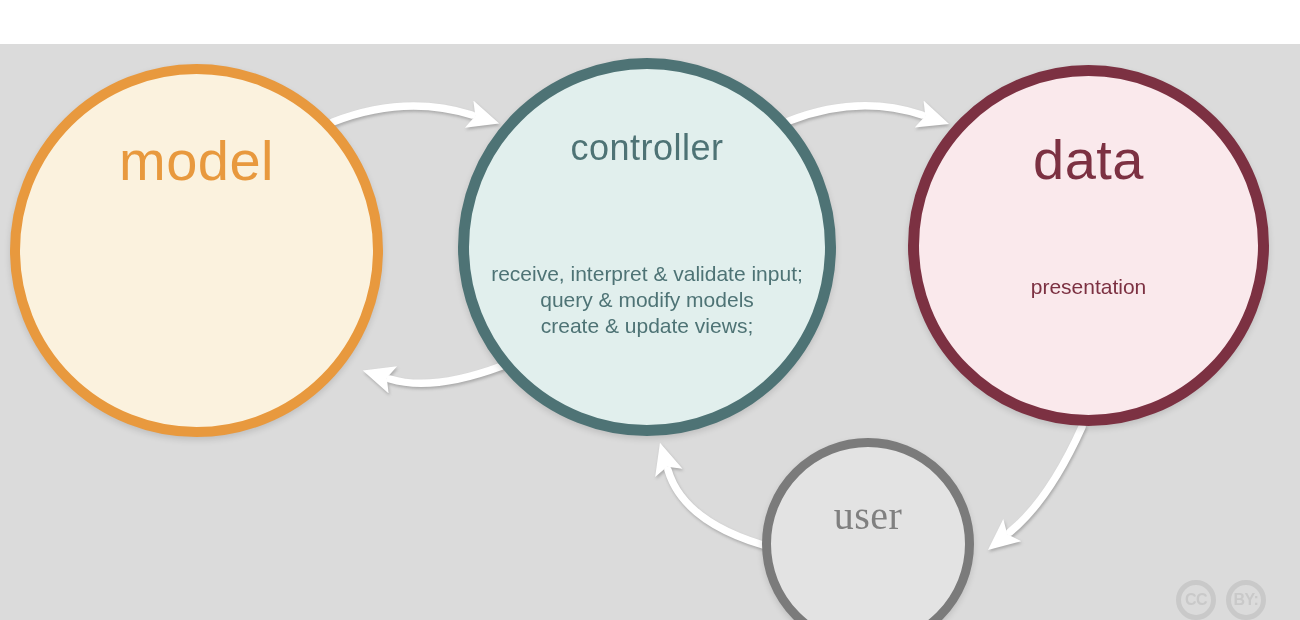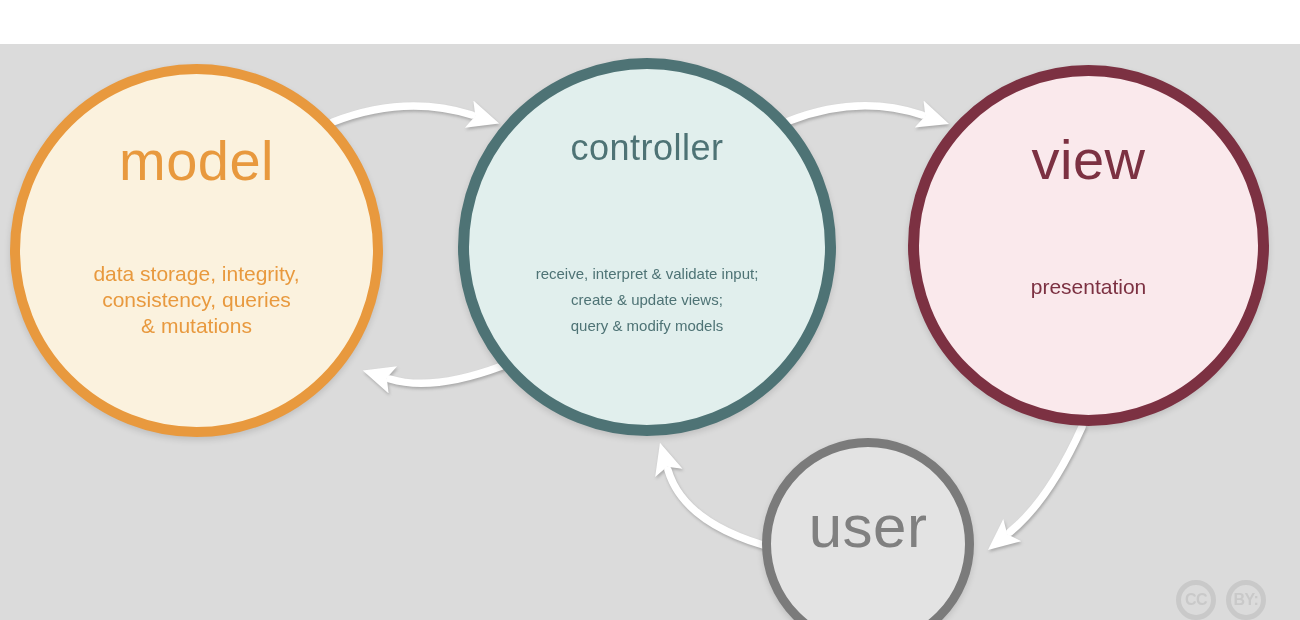--- a/index.html
+++ b/index.html
@@ -48,28 +48,28 @@
     text-align: center;
     font-weight: 400;
   }
   
   .node-model { left: 10px; top: 20px; width: 373px; height: 373px; border-width: 10px; }
   .node-model .node-title { top: 54px; font-size: 56px; }
   .node-model .node-desc  { top: 187px; font-size: 21px; line-height: 26px; }
   
   .node-controller { left: 458px; top: 14px; width: 378px; height: 378px; border-width: 11px; }
   .node-controller .node-title { top: 58px; font-size: 36px; }
-  .node-controller .node-desc  { top: 192px; font-size: 15px; line-height: 26px; }
+  .node-controller .node-desc  { top: 192px; font-size: 21px; line-height: 26px; }
   
   .node-view { left: 908px; top: 21px; width: 361px; height: 361px; border-width: 11px; }
   .node-view .node-title { top: 51px; font-size: 56px; }
   .node-view .node-desc  { top: 198px; font-size: 21px; line-height: 26px; }
   
   .node-user { left: 762px; top: 394px; width: 212px; height: 212px; border-width: 9px; }
-  .node-user .node-title { top: 45px; font-size: 60px; line-height: 1.18; }
+  .node-user .node-title { top: 45px; font-size: 40px; line-height: 1.18; font-family: Liberation Serif, serif; }
   .node-user .node-desc  { top: 100px; font-size: 20px; line-height: 25px; }
 
   
   .attribution { position: absolute; right: 14px; bottom: 12px; width: 110px; }
   .badges { display: flex; gap: 10px; justify-content: flex-start; }
   .badge {
     box-sizing: border-box;
     width: 40px; height: 40px;
     border: 5px solid var(--attr-color, #c9c9c9);
     border-radius: 50%;
@@ -102,38 +102,33 @@
     </defs>
     <path d="M333,78 Q405,50 472,71" fill="none" stroke="#ffffff" stroke-width="7.5" stroke-linecap="round" marker-end="url(#ah)"></path>
     <path d="M789,77 Q858,50 922,71" fill="none" stroke="#ffffff" stroke-width="7.5" stroke-linecap="round" marker-end="url(#ah)"></path>
     <path d="M502,322 Q432,348 390,335" fill="none" stroke="#ffffff" stroke-width="7.5" stroke-linecap="round" marker-end="url(#ah)"></path>
     <path d="M763,501 Q683,477 668,426" fill="none" stroke="#ffffff" stroke-width="7.5" stroke-linecap="round" marker-end="url(#ah)"></path>
     <path d="M1082,383 Q1049,456 1010,488" fill="none" stroke="#ffffff" stroke-width="7.5" stroke-linecap="round" marker-end="url(#ah)"></path>
   </svg>
 
   <div class="node node-model" style="--border-color: #E8993E; --fill-color: #FBF2DE; --text-color: #E8993E;">
     <div class="node-title">model</div>
-    <div class="node-desc">
-      <div>data storage, integrity,</div>
-      <div>consistency, queries</div>
-      <div>&amp; mutations</div>
-    </div>
   </div>
 
   <div class="node node-controller" style="--border-color: #4E7375; --fill-color: #E1EFED; --text-color: #4E7375;">
     <div class="node-title">controller</div>
     <div class="node-desc">
       <div>receive, interpret &amp; validate input;</div>
+      <div>query &amp; modify models</div>
       <div>create &amp; update views;</div>
-      <div>query &amp; modify models</div>
     </div>
   </div>
 
   <div class="node node-view" style="--border-color: #7C3142; --fill-color: #FAE9EC; --text-color: #7C3142;">
-    <div class="node-title">view</div>
+    <div class="node-title">data</div>
     <div class="node-desc">
       <div>presentation</div>
     </div>
   </div>
 
   <div class="node node-user" style="--border-color: #7B7B7B; --fill-color: #E3E3E3; --text-color: #808080;">
     <div class="node-title">user</div>
   </div>
 
   <div class="attribution" style="--attr-color: #C9C9C9;">

